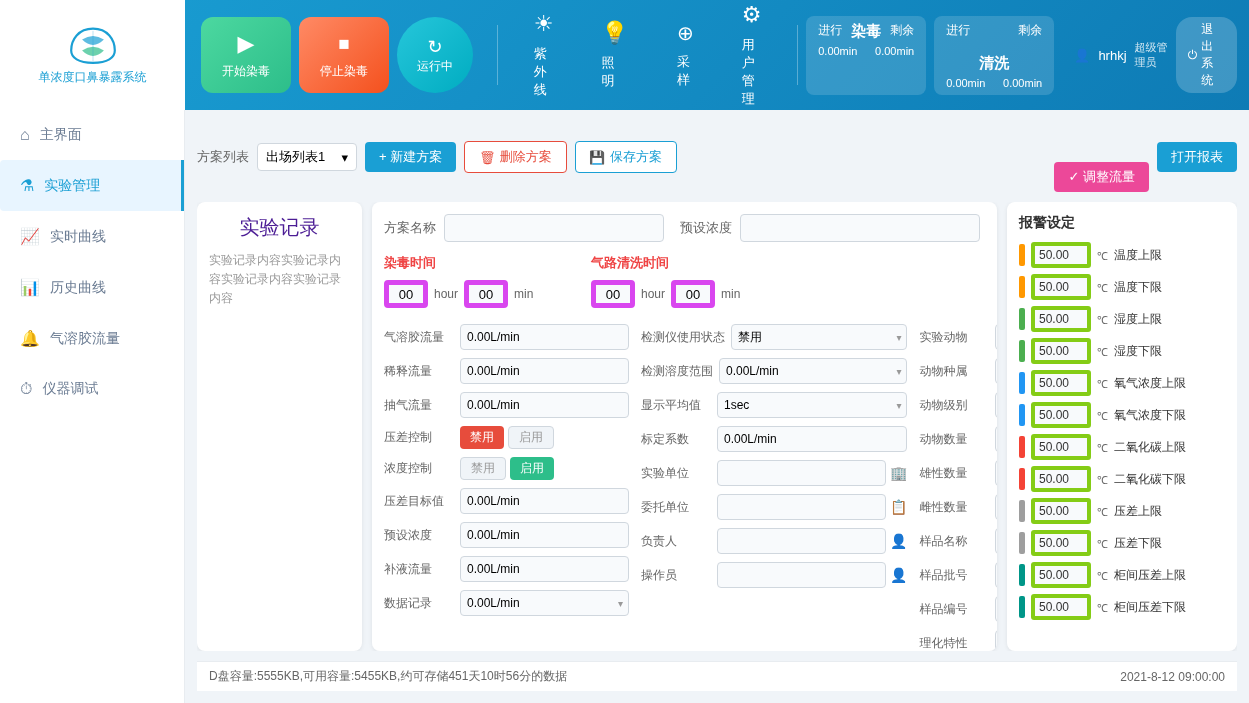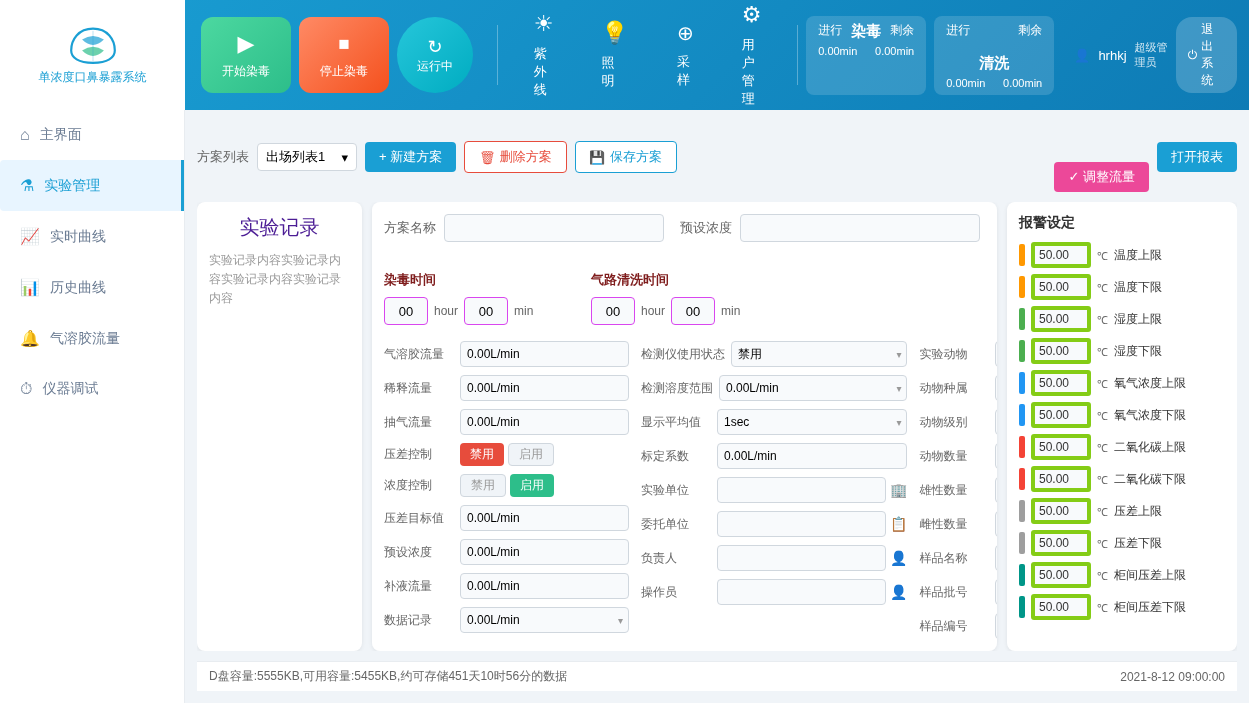--- a/index.html
+++ b/index.html
@@ -103,24 +103,24 @@
     .form-input {
       border: 1px solid #d0d7de; border-radius: 4px; padding: 4px 8px; font-size: 13px;
       background: #f8fafc; outline: none; height: 28px;
     }
     .form-input-wide { width: 220px; }
     .form-input-full { flex: 1; }
 
     
     .time-sections { display: flex; gap: 20px; margin-bottom: 12px; }
     .time-section { flex: 1; }
-    .time-section-title { font-size: 13px; font-weight: 600; color: #7f1d1d; margin-bottom: 8px; margin-top: 17px; }
+    .time-section-title { font-size: 13px; font-weight: 600; color: #ef4444; margin-bottom: 8px; }
     .time-input-row { display: flex; align-items: center; gap: 6px; }
     .time-box {
-      width: 44px; height: 28px; border: 1px solid #d946ef; border-radius: 4px; text-align: center;
+      width: 44px; height: 28px; border: 5px solid #d946ef; border-radius: 4px; text-align: center;
       background: #f8fafc; font-size: 13px; outline: none;
     }
     .time-unit { color: #666; font-size: 12px; }
     .form-row { display: flex; align-items: center; gap: 6px; padding: 4px 0; }
     .form-row label { color: #666; font-size: 12px; white-space: nowrap; min-width: 70px; }
     .form-row .field { flex: 1; display: flex; align-items: flex-start; gap: 4px; }
     .field-input {
       flex: 1; border: 1px solid #d0d7de; border-radius: 4px; padding: 3px 6px; font-size: 12px;
       background: #f8fafc; height: 26px; outline: none;
     }

